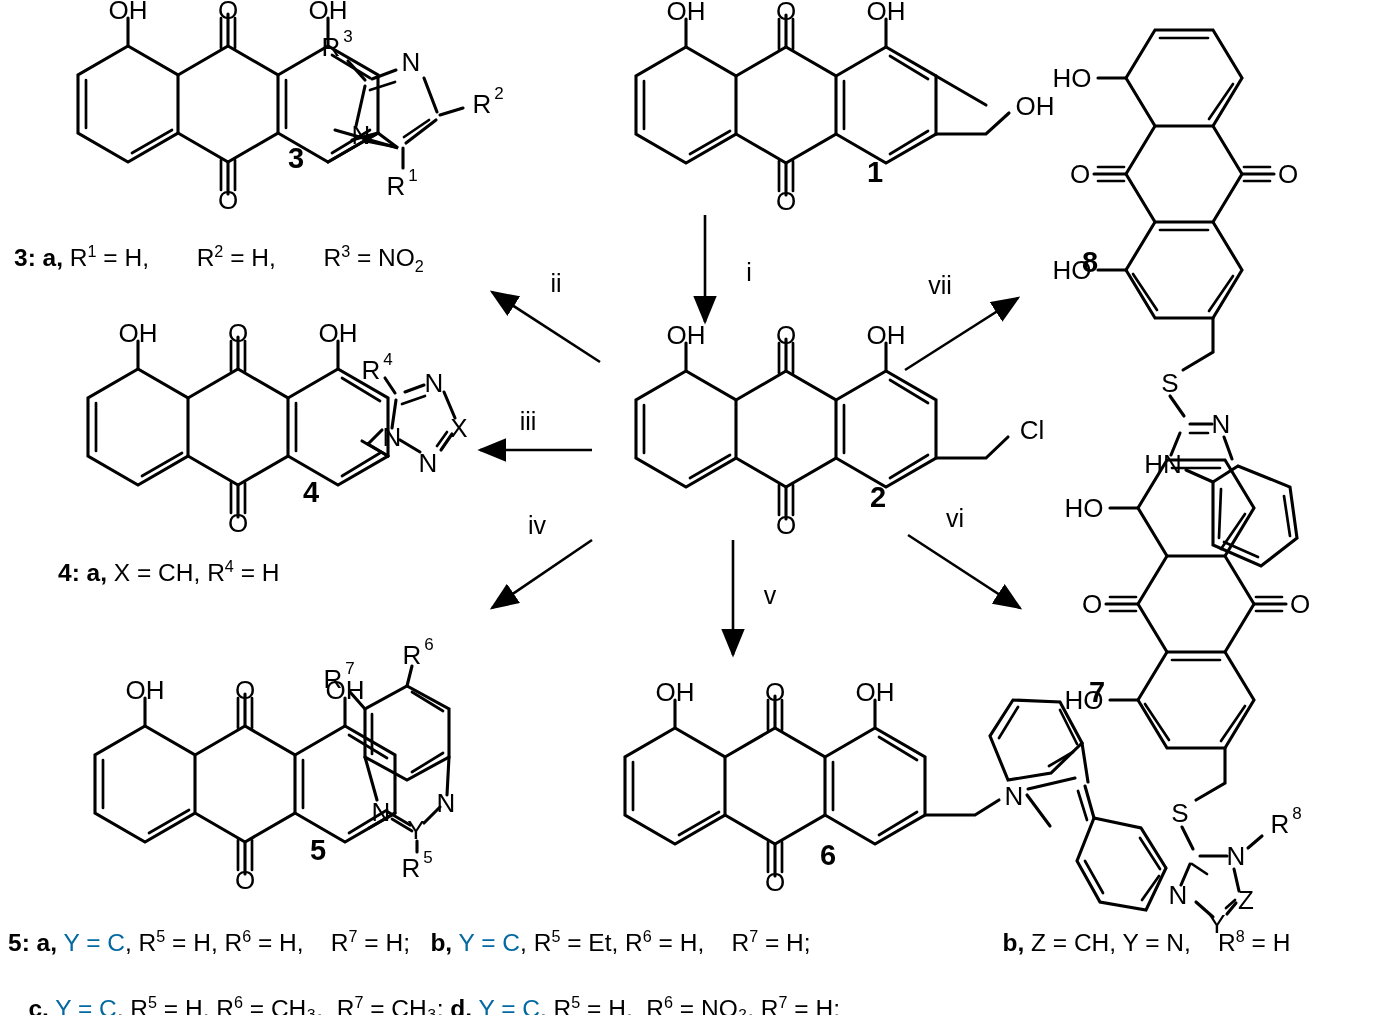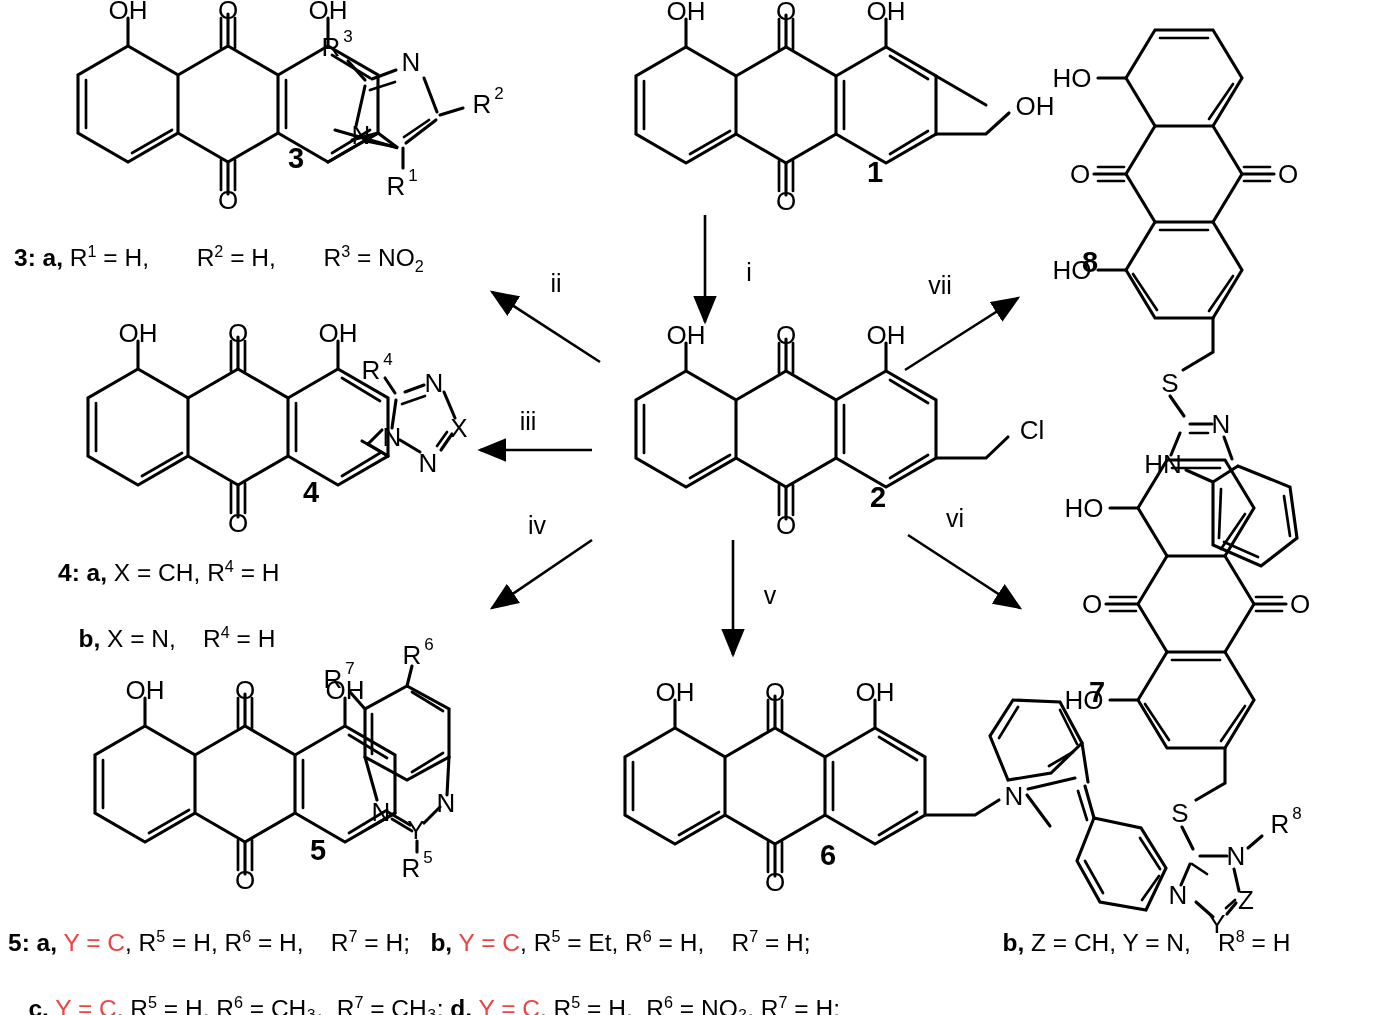--- a/index.html
+++ b/index.html
@@ -16,21 +16,21 @@
         text-anchor:middle;dominant-baseline:central;fill:#000;}
   .atom-sub{font-size:17px;}
   .cpdnum{font-family:"Liberation Sans","DejaVu Sans",sans-serif;font-size:29px;
           font-weight:bold;text-anchor:middle;dominant-baseline:central;fill:#000;}
   .roman{font-family:"Liberation Sans","DejaVu Sans",sans-serif;font-size:25px;
          text-anchor:middle;dominant-baseline:central;fill:#000;}
   .legend{position:absolute;font-size:24.5px;line-height:33px;white-space:pre;letter-spacing:0px;}
   .legend b{font-weight:bold;}
   .legend sup{font-size:0.66em;vertical-align:super;line-height:0;}
   .legend sub{font-size:0.66em;vertical-align:sub;line-height:0;}
-  .blu{color:#ef4444;}
+  .blu{color:#0369a1;}
 </style>
 </head>
 <body>
 
 <div class="canvas">
 
 
 <svg width="1394" height="1015" viewBox="0 0 1394 1015">
 
   <defs>
@@ -421,21 +421,20 @@
 </svg>
 
 
 <div class="legend" style="left:14px;top:208px;">
 <div><b>3:</b> <b>a,</b> <span><span>R</span><sup>1</sup><span> = H,</span></span>       <span><span>R</span><sup>2</sup><span> = H,</span></span>       <span><span>R</span><sup>3</sup><span> = NO</span><sub>2</sub></span></div>
 </div>
 
 
 <div class="legend" style="left:14px;top:523px;margin-left:44px;">
 <div><b>4:</b> <b>a,</b> <span>X = CH,</span> <span><span>R</span><sup>4</sup><span> = H</span></span></div>
-<div>   <b>b,</b> <span>X = N,</span>    <span><span>R</span><sup>4</sup><span> = H</span></span></div>
 </div>
 
 
 <div class="legend" style="left:8px;top:893px;">
 <div><b>5:</b> <b>a,</b> <span class="blu">Y = C</span>, R<sup>5</sup> = <span>H</span>, R<sup>6</sup> = <span>H</span>,    R<sup>7</sup> = <span>H;</span>   <b>b,</b> <span class="blu">Y = C</span>, R<sup>5</sup> = <span>Et</span>, R<sup>6</sup> = <span>H</span>,    R<sup>7</sup> = <span>H;</span></div>
 <div>   <b>c,</b> <span class="blu">Y = C</span>, R<sup>5</sup> = <span>H</span>, R<sup>6</sup> = <span>CH₃</span>,  R<sup>7</sup> = <span>CH₃;</span> <b>d,</b> <span class="blu">Y = C</span>, R<sup>5</sup> = <span>H</span>,  R<sup>6</sup> = <span>NO₂</span>, R<sup>7</sup> = <span>H;</span></div>
 
 </div>
 
 

